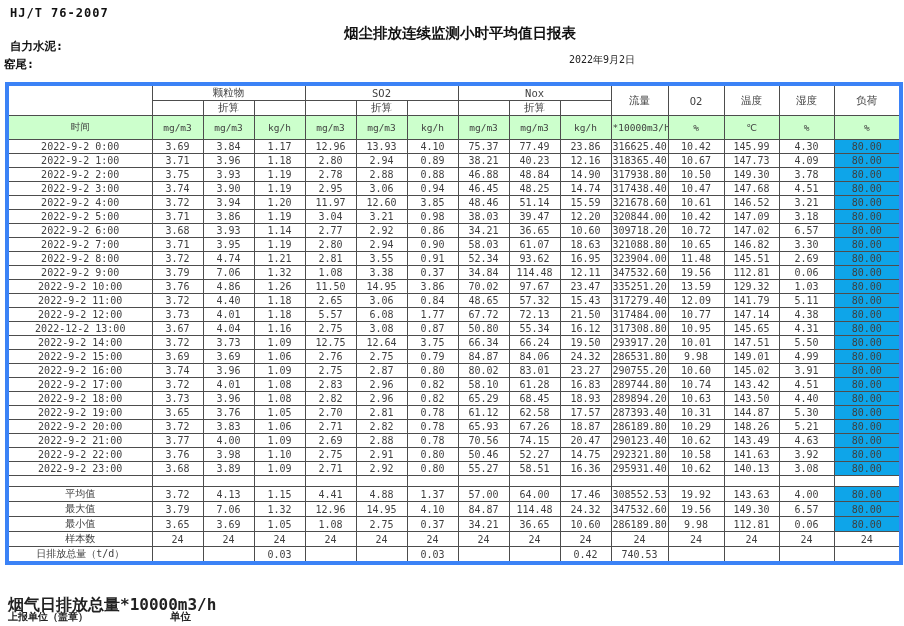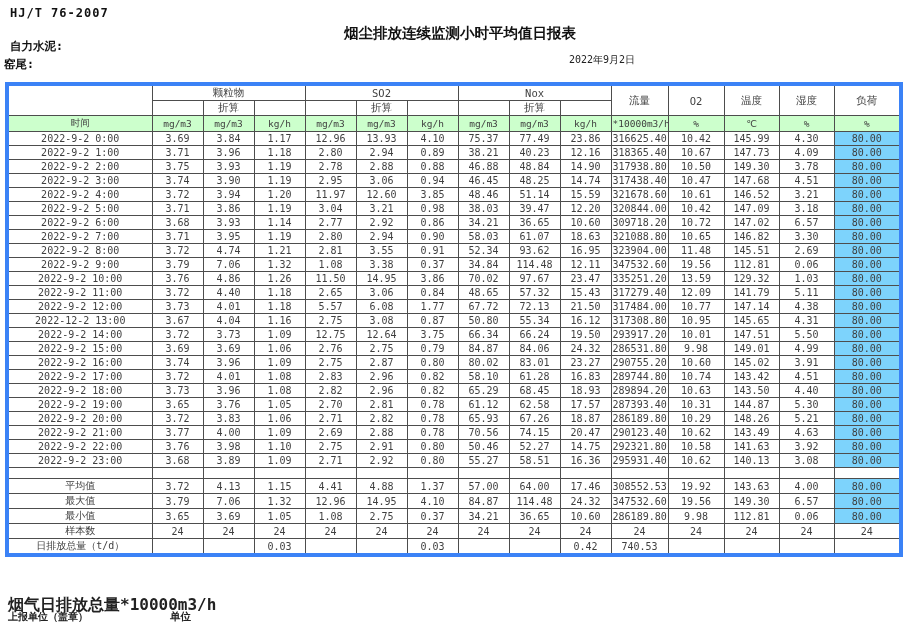--- a/index.html
+++ b/index.html
@@ -22,22 +22,22 @@
   }
   table.report td {
     border:1px solid #4d4d4d;
     text-align:center; vertical-align:middle;
     font-size:10px; color:#3f3f3f;
     height:14px; padding:0 1px;
     white-space:nowrap; overflow:hidden;
   }
   thead td { color:#3c3c3c; }
   tr.h1 td, tr.h2 td { font-size:10.5px; height:15px; }
-  tr.h3 td { background:#ccffcc; font-size:9.5px; height:16px; }
-  td.green { background:#7dd3fc; }
+  tr.h3 td { background:#ccffcc; font-size:9.5px; height:24px; }
+  td.green { background:#0ea5e9; }
   tr.spacer td { height:11px; }
   td.time { font-size:10px; }
   td.slabel { font-size:10.5px; }
   td.dtlabel { text-align:left; font-size:10.5px; padding-left:4px; }
 
   .foot-note { position:absolute; left:8px; top:595px; font-size:16px; font-weight:bold; color:#222; }
   .foot-report { position:absolute; left:8px; top:610px; font-size:10px; font-weight:bold; color:#222; }
   .foot-unit { position:absolute; left:170px; top:610px; font-size:10.5px; font-weight:bold; color:#222; }
 </style>
 </head>

